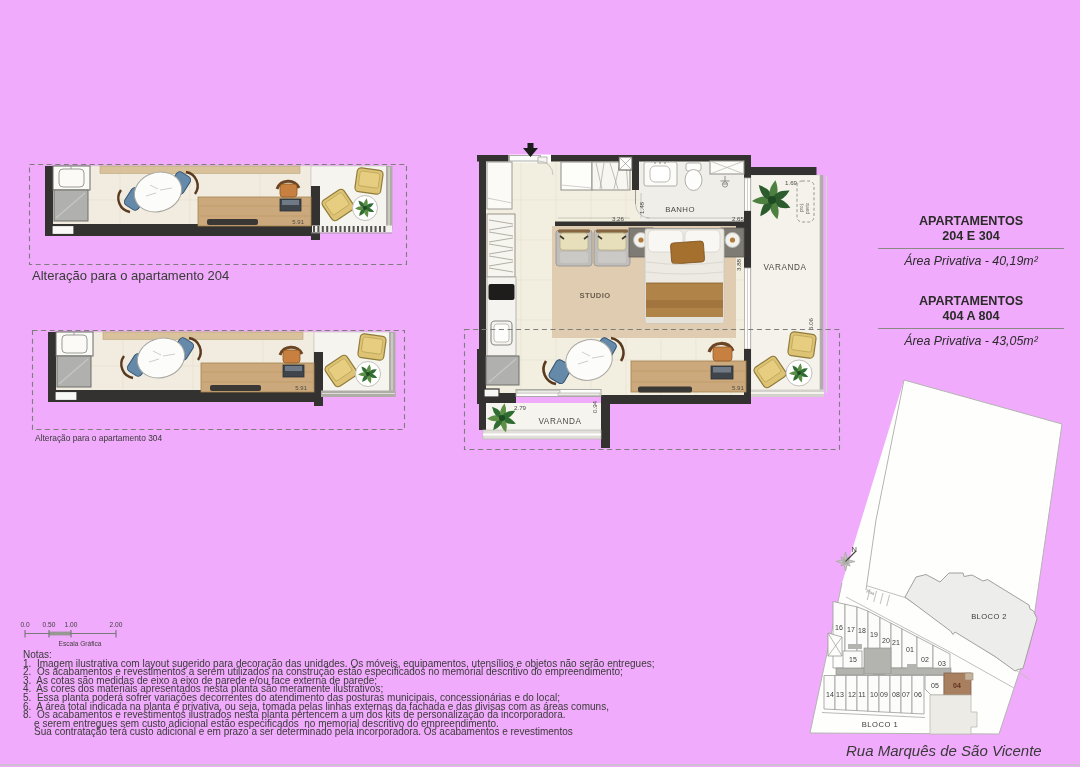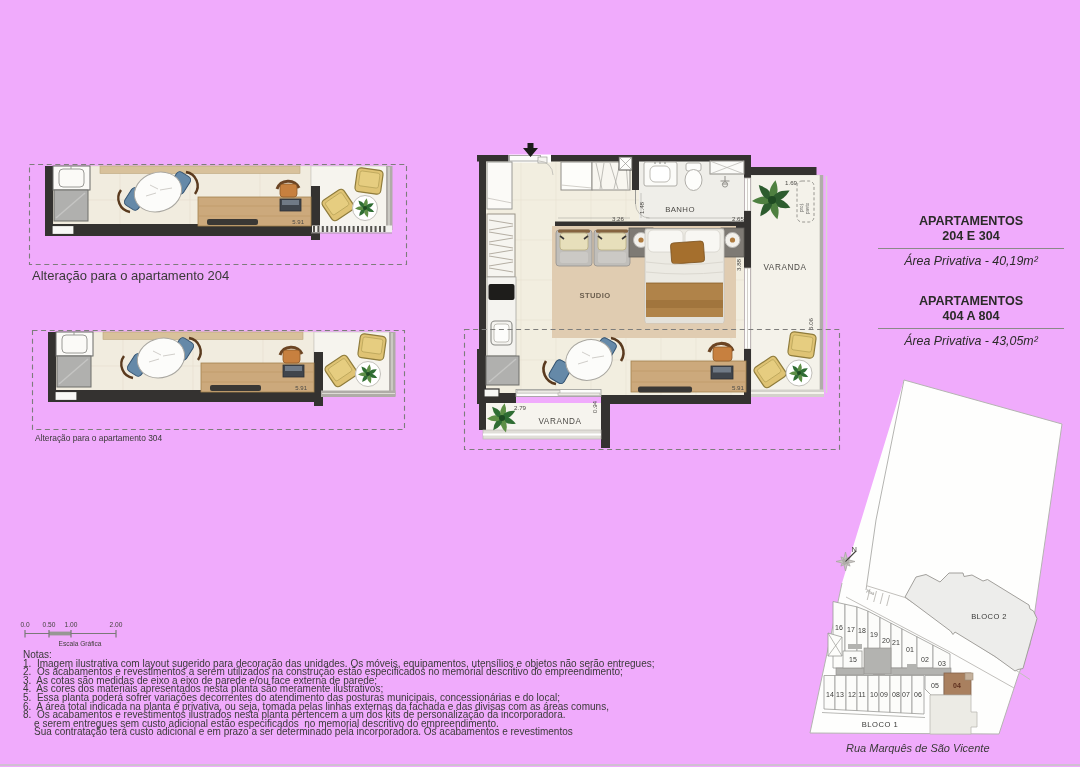--- a/index.html
+++ b/index.html
@@ -580,13 +580,13 @@
 <div>2.&nbsp; Os acabamentos e revestimentos a serem utilizados na construção estão especificados no memorial descritivo do empreendimento;</div>
 <div>3.&nbsp; As cotas são medidas de eixo a eixo de parede e/ou face externa de parede;</div>
 <div>4.&nbsp; As cores dos materiais apresentados nesta planta são meramente ilustrativos;</div>
 <div>5.&nbsp; Essa planta poderá sofrer variações decorrentes do atendimento das posturas municipais, concessionárias e do local;</div>
 <div>6.&nbsp; A área total indicada na planta é privativa, ou seja, tomada pelas linhas externas da fachada e das divisas com as áreas comuns,</div>
 <div>8.&nbsp; Os acabamentos e revestimentos ilustrados nesta planta pertencem a um dos kits de personalização da incorporadora.</div>
 <div>&nbsp;&nbsp;&nbsp;&nbsp;e serem entregues sem custo adicional estão especificados&nbsp; no memorial descritivo do empreendimento.</div>
 <div>&nbsp;&nbsp;&nbsp;&nbsp;Sua contratação terá custo adicional e em prazo a ser determinado pela incorporadora. Os acabamentos e revestimentos</div>
 </div>
 
-<div class="abs" style="left:846px;top:742px;font-size:11px;font-style:italic;color:#3a3a38;white-space:nowrap">Rua Marquês de São Vicente</div>
+<div class="abs" style="left:846px;top:742px;font-size:15px;font-style:italic;color:#3a3a38;white-space:nowrap">Rua Marquês de São Vicente</div>
 </div>
 </body></html>

